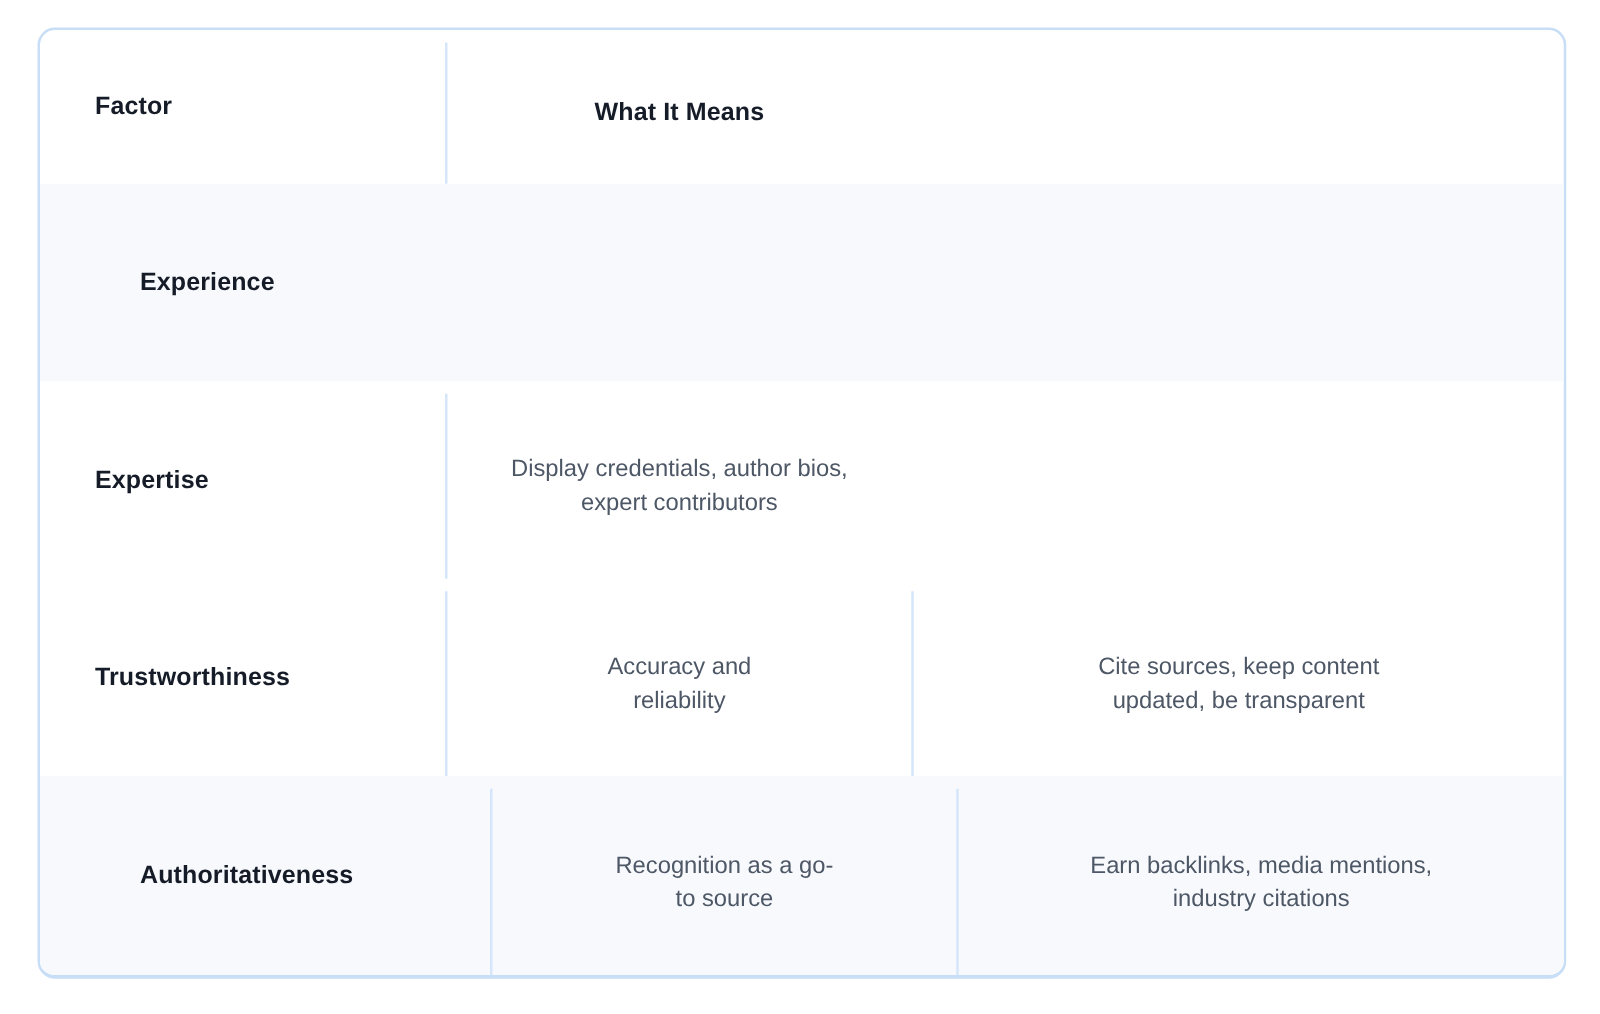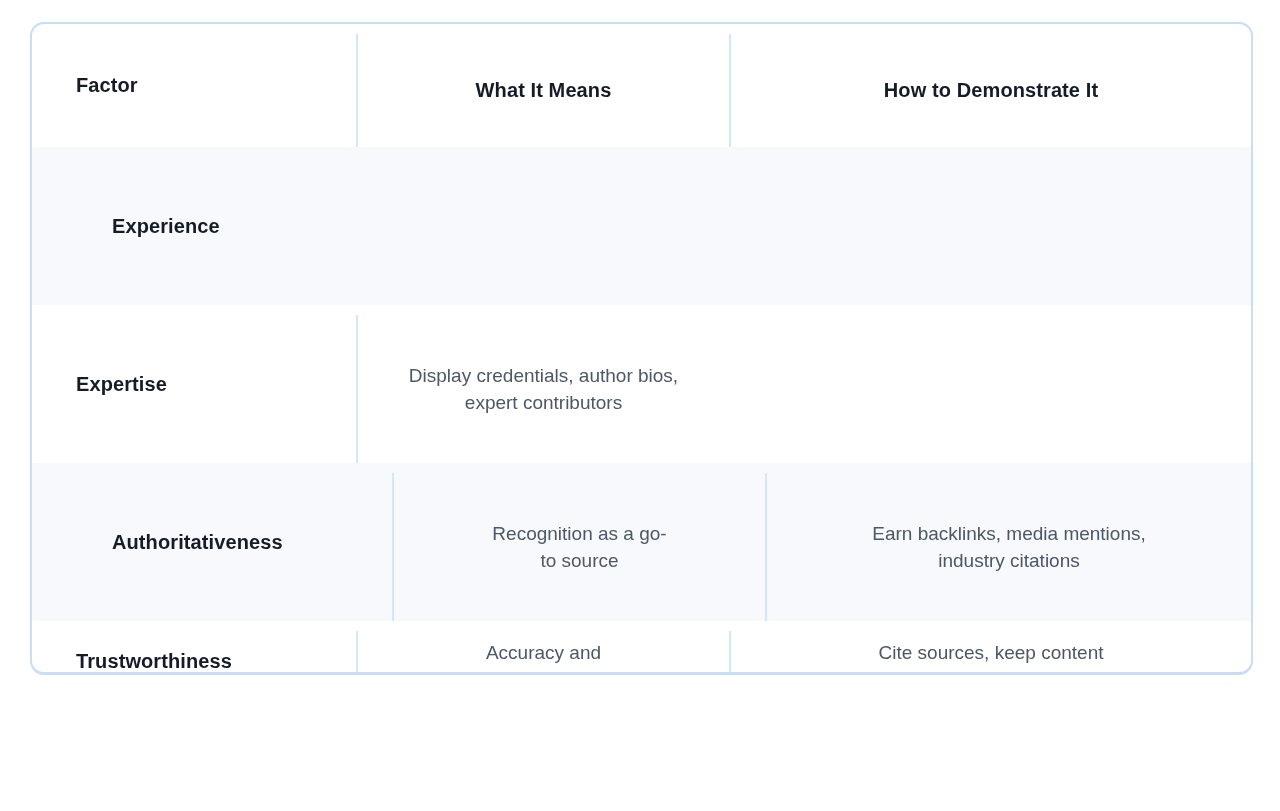--- a/index.html
+++ b/index.html
@@ -18,21 +18,21 @@
   }
   .page {
     position: relative;
     width: 1280px; height: 811px;
     background: var(--page-bg);
     overflow: hidden;
   }
   .eeat-table {
     position: absolute;
     left: 30px; top: 22px;
-    width: 1223px; height: 653px;
+    width: 1223px; height: 761px;
     background: #ffffff;
     border: 2px solid var(--border);
     border-bottom-width: 3px;
     border-radius: 14px;
     overflow: hidden;
     display: grid;
     grid-template-rows: 123px 158px 158px 158px 1fr;
   }
   .row {
     display: grid;
@@ -73,43 +73,42 @@
 </style>
 </head>
 <body>
 
 <div class="page">
   <div class="eeat-table">
 
     <div class="row header">
       <div class="cell factor-col header-cell">Factor</div>
       <div class="cell header-cell">What It Means</div>
-      <div class="cell header-cell">How to Demonstrate It</div>
     </div>
 
     <div class="row striped">
       <div class="cell factor-col factor">Experience</div>
     </div>
 
     <div class="row">
       <div class="cell factor-col factor">Expertise</div>
       <div class="cell body-cell">Display credentials, author bios,
 expert contributors</div>
     </div>
 
+    <div class="row">
+      <div class="cell factor-col factor">Trustworthiness</div>
+      <div class="cell body-cell">Accuracy and
+reliability</div>
+      <div class="cell body-cell">Cite sources, keep content
+updated, be transparent</div>
+    </div>
+
     <div class="row striped">
       <div class="cell factor-col factor">Authoritativeness</div>
       <div class="cell body-cell">Recognition as a go-
 to source</div>
       <div class="cell body-cell">Earn backlinks, media mentions,
 industry citations</div>
     </div>
 
-    <div class="row">
-      <div class="cell factor-col factor">Trustworthiness</div>
-      <div class="cell body-cell">Accuracy and
-reliability</div>
-      <div class="cell body-cell">Cite sources, keep content
-updated, be transparent</div>
-    </div>
-
   </div>
 </div>
 
 </body></html>

